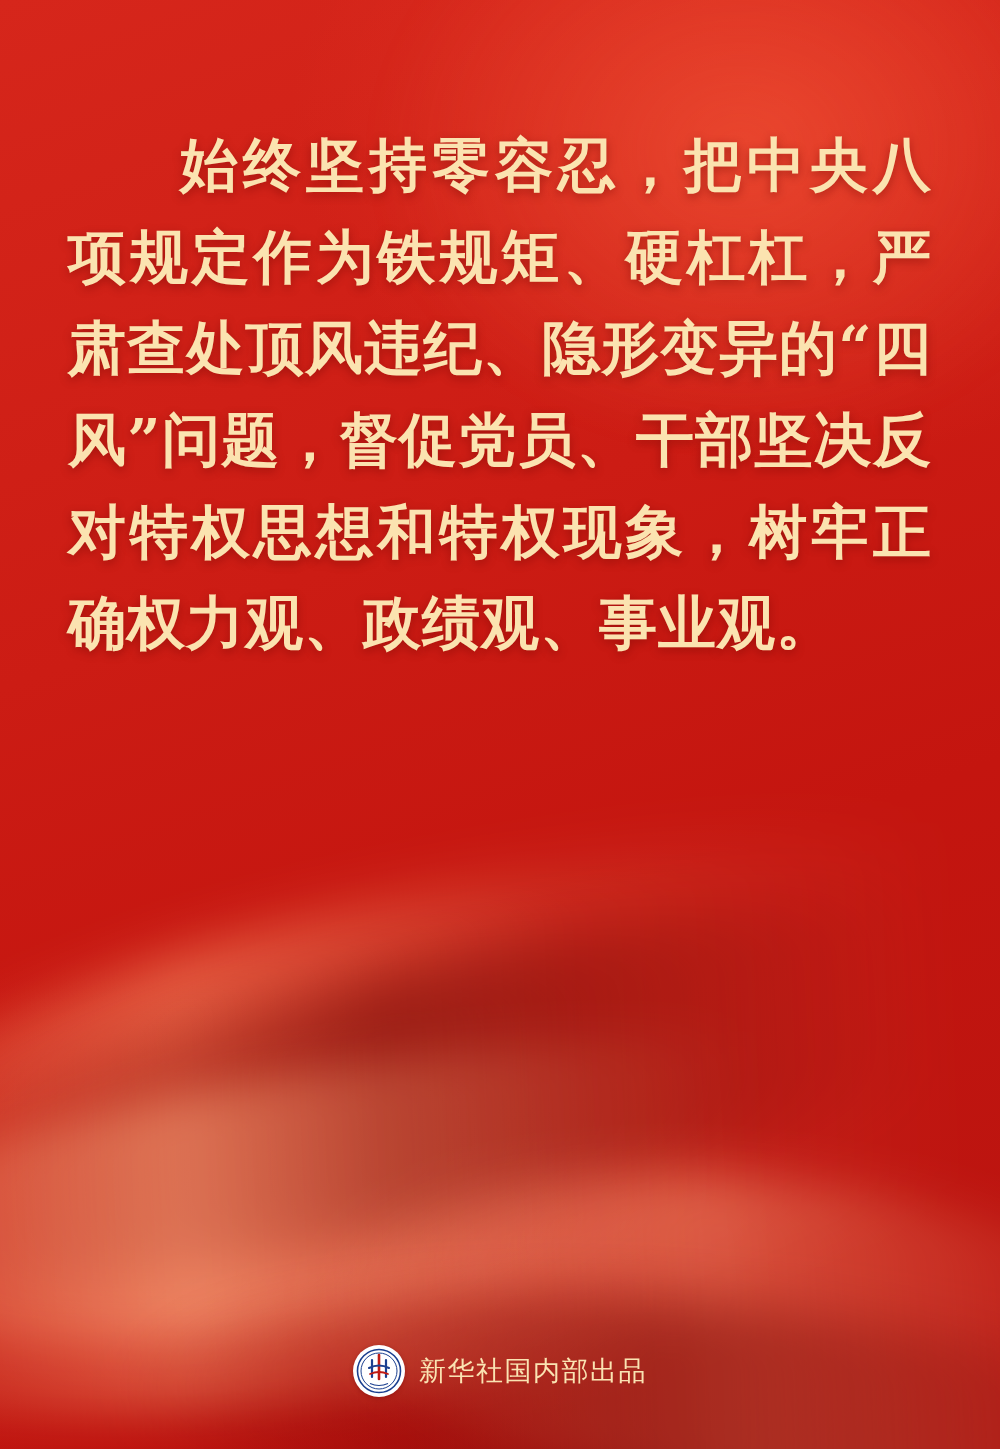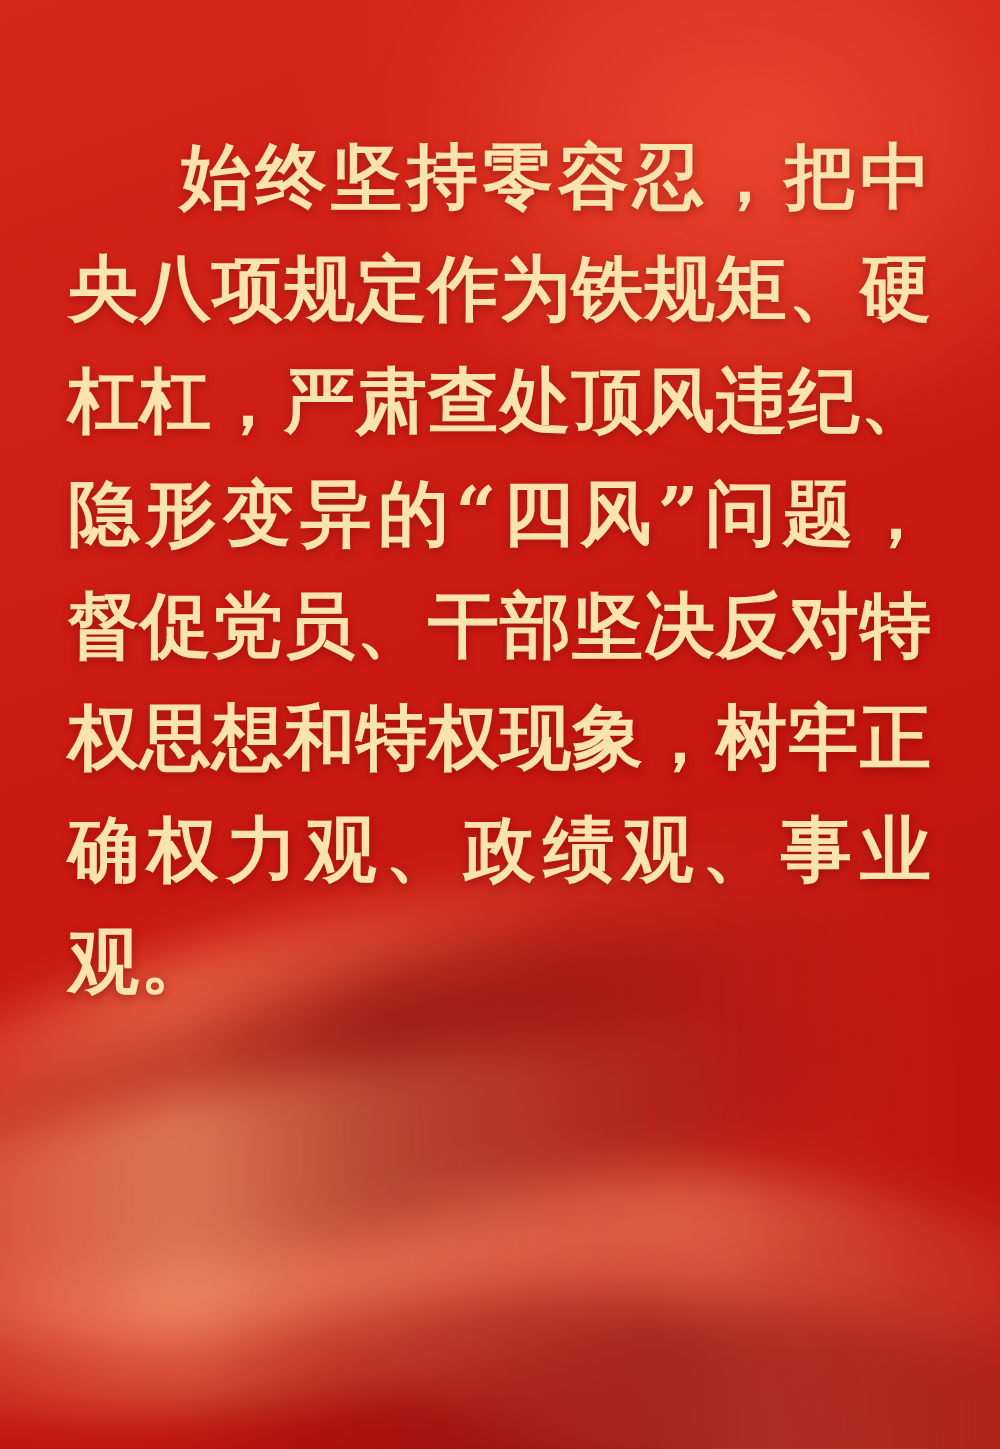--- a/index.html
+++ b/index.html
@@ -92,21 +92,21 @@
   }
 
   .quote {
     position: absolute;
     left: 68px;
     top: 120px;
     width: 864px;
     color: #fbe3b0;
     font-family: "DejaVu Serif", "Liberation Serif", serif;
     font-weight: bold;
-    font-size: 71px;
+    font-size: 58px;
     line-height: 1.58;
     letter-spacing: 1px;
     text-indent: 112px;
     text-align: justify;
     text-shadow: 0 3px 10px rgba(110,6,4,0.45);
   }
 
   .caption-block {
     position: absolute;
     left: 74px;
@@ -164,15 +164,29 @@
   <div class="fold-dark fold-d1"></div>
   <div class="fold fold-b"></div>
   <div class="fold fold-c"></div>
   <div class="fold-dark fold-d2"></div>
 
   <div class="content">
 
     <div class="quote">始终坚持零容忍，把中央八项规定作为铁规矩、硬杠杠，严肃查处顶风违纪、隐形变异的“四风”问题，督促党员、干部坚决反对特权思想和特权现象，树牢正确权力观、政绩观、事业观。</div>
 
 
+    <div class="footer">
+      <div class="logo">
+        <svg width="46" height="46" viewBox="0 0 46 46" aria-hidden="true">
+          <circle cx="23" cy="23" r="21.5" fill="#ffffff" stroke="#1b3f8f" stroke-width="1.6"></circle>
+          <circle cx="23" cy="23" r="18" fill="#ffffff" stroke="#1b3f8f" stroke-width="1"></circle>
+          <path d="M23 7 L23 31" stroke="#c01a12" stroke-width="2.6" stroke-linecap="round"></path>
+          <path d="M16 12 L16 29 M30 12 L30 29" stroke="#1b3f8f" stroke-width="2.2" stroke-linecap="round"></path>
+          <path d="M13 20 Q23 15 33 20" stroke="#1b3f8f" stroke-width="2" fill="none" stroke-linecap="round"></path>
+          <path d="M14 26 Q23 22 32 26" stroke="#c01a12" stroke-width="1.8" fill="none" stroke-linecap="round"></path>
+          <path d="M14 35.5 Q23 39.5 32 35.5" stroke="#1b3f8f" stroke-width="1.2" fill="none"></path>
+        </svg>
+      </div>
+      <div class="footer-text">新华社国内部出品</div>
+    </div>
 
   </div>
 </div>
 
 </body></html>

